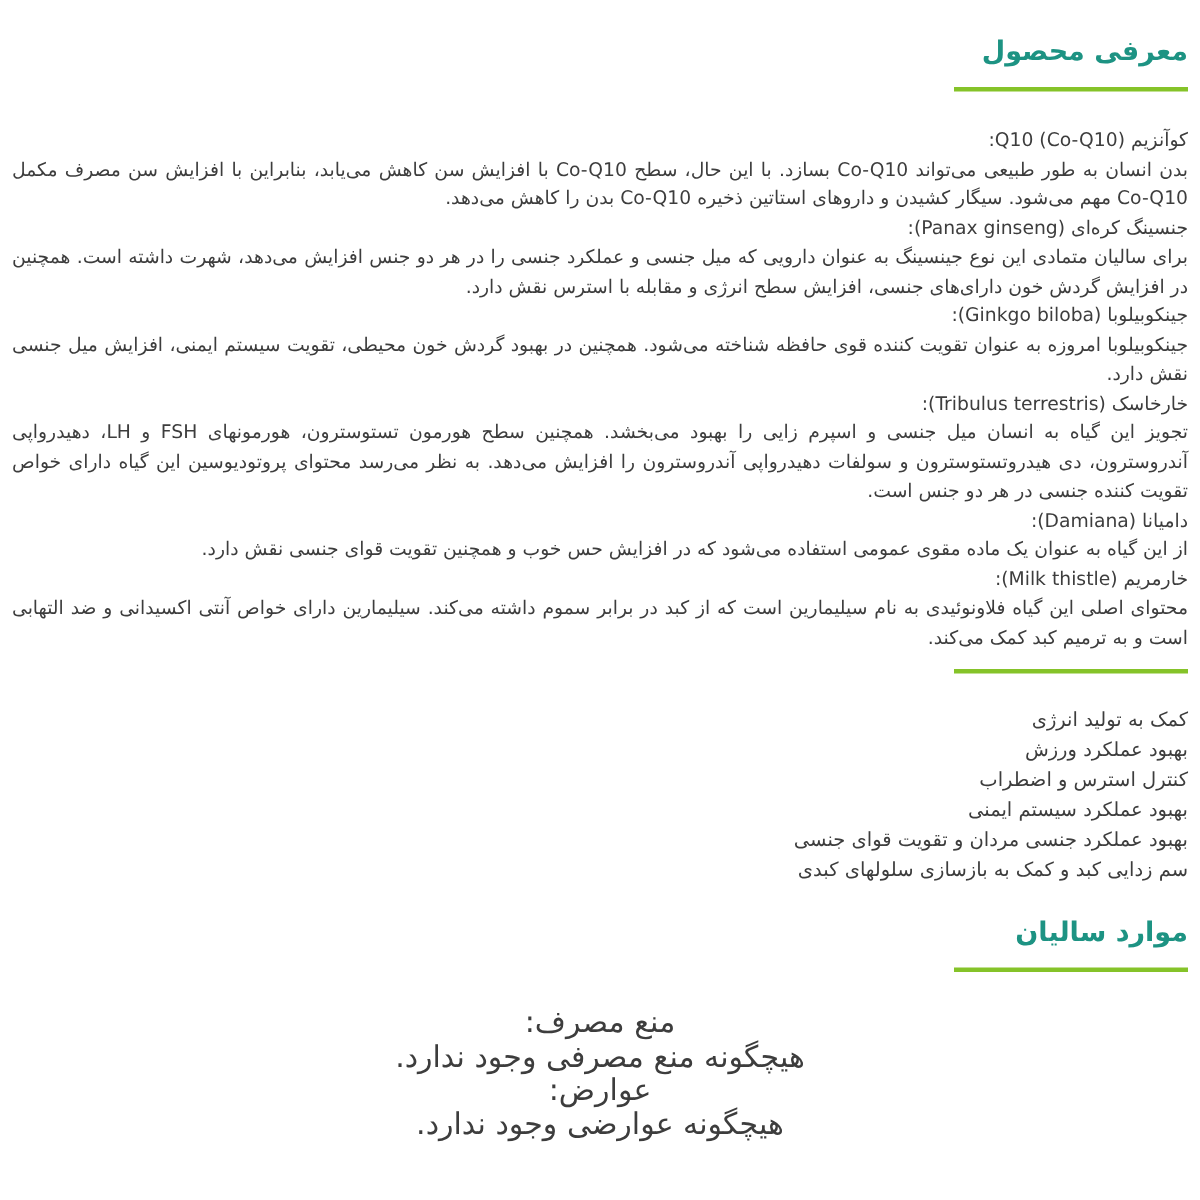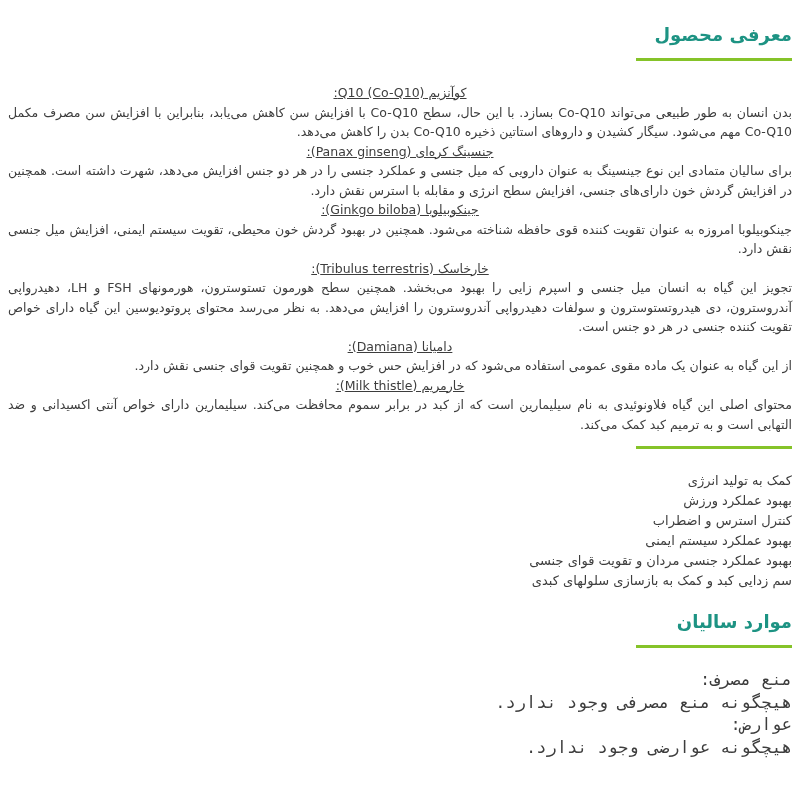--- a/index.html
+++ b/index.html
@@ -24,44 +24,42 @@
   }
   .section-rule {
     width: 156px;
     height: 3px;
     background: #85c329;
     border: none;
     margin: 12px 0 22px 0; 
   }
   .intro-body { font-size: 12.5px; line-height: 19.5px; }
   .ing-heading {
-    text-align: center;
+    text-align: right;
     font-size: 12.5px;
     line-height: 19.5px;
-    text-decoration: underline;
   }
   .ing-para {
     text-align: justify;
     text-align-last: right;
     font-size: 12.5px;
     line-height: 19.5px;
   }
   .title-uses { margin-top: 25px; }
   .uses-list { margin-top: 13px; list-style: none; }
   .uses-list li {
     font-size: 13px;
     line-height: 20px;
   }
   .title-precautions { margin-top: 20px; }
   .precaution-lines { margin-top: 8px; }
   .precaution-line {
-    text-align: right;
-    font-size: 17px;
+    text-align: center;
+    font-size: 20px;
     line-height: 22.5px;
-    font-family: Liberation Mono, monospace;
   }
 </style>
 </head>
 <body>
 
 <div class="page">
 
   <h2 class="section-title">معرفی محصول</h2>
   <div class="section-rule"></div>
 
@@ -81,21 +79,21 @@
     <div>
       <div class="ing-heading">خارخاسک (Tribulus terrestris):</div>
       <p class="ing-para">تجویز این گیاه به انسان میل جنسی و اسپرم زایی را بهبود می‌بخشد. همچنین سطح هورمون تستوسترون، هورمونهای FSH و LH، دهیدرواپی آندروسترون، دی هیدروتستوسترون و سولفات دهیدرواپی آندروسترون را افزایش می‌دهد. به نظر می‌رسد محتوای پروتودیوسین این گیاه دارای خواص تقویت کننده جنسی در هر دو جنس است.</p>
     </div>
     <div>
       <div class="ing-heading">دامیانا (Damiana):</div>
       <p class="ing-para">از این گیاه به عنوان یک ماده مقوی عمومی استفاده می‌شود که در افزایش حس خوب و همچنین تقویت قوای جنسی نقش دارد.</p>
     </div>
     <div>
       <div class="ing-heading">خارمریم (Milk thistle):</div>
-      <p class="ing-para">محتوای اصلی این گیاه فلاونوئیدی به نام سیلیمارین است که از کبد در برابر سموم محافظت می‌کند. سیلیمارین دارای خواص آنتی اکسیدانی و ضد التهابی است و به ترمیم کبد کمک می‌کند.</p>
+      <p class="ing-para">محتوای اصلی این گیاه فلاونوئیدی به نام سیلیمارین است که از کبد در برابر سموم داشته می‌کند. سیلیمارین دارای خواص آنتی اکسیدانی و ضد التهابی است و به ترمیم کبد کمک می‌کند.</p>
     </div>
   </div>
 
   <div class="section-rule"></div>
 
   <ul class="uses-list">
     <li>کمک به تولید انرژی</li>
     <li>بهبود عملکرد ورزش</li>
     <li>کنترل استرس و اضطراب</li>
     <li>بهبود عملکرد سیستم ایمنی</li>

